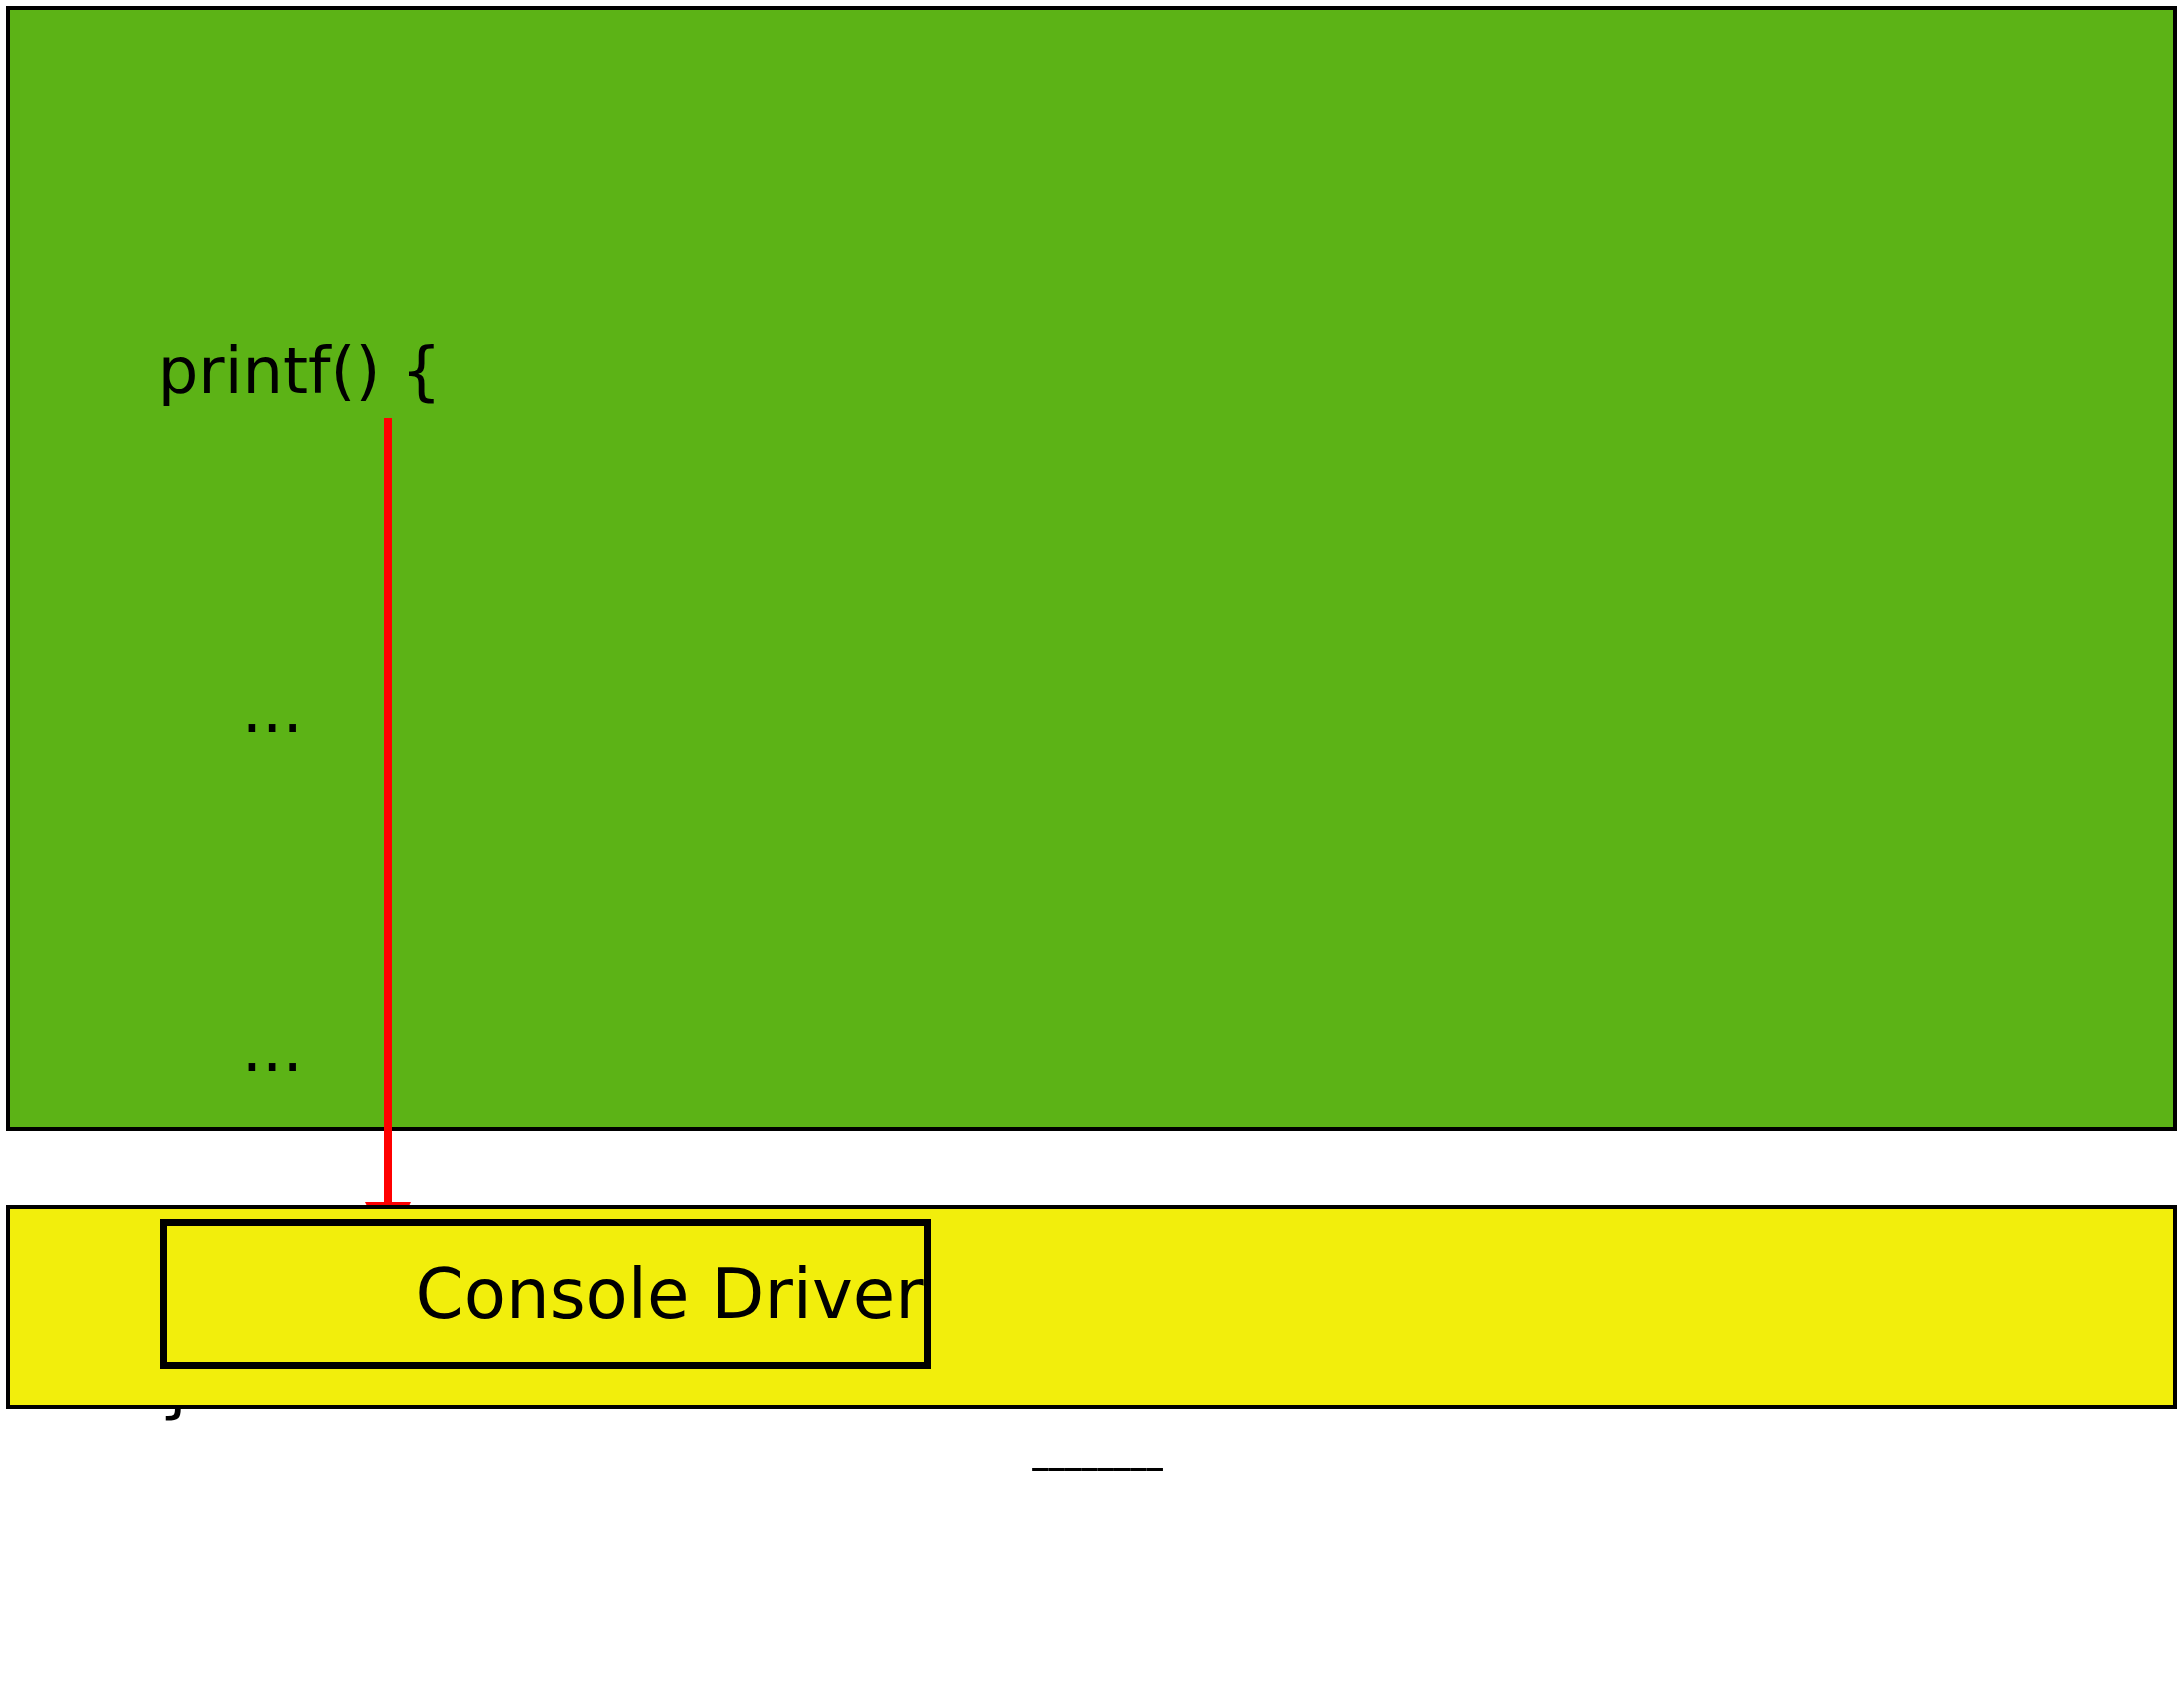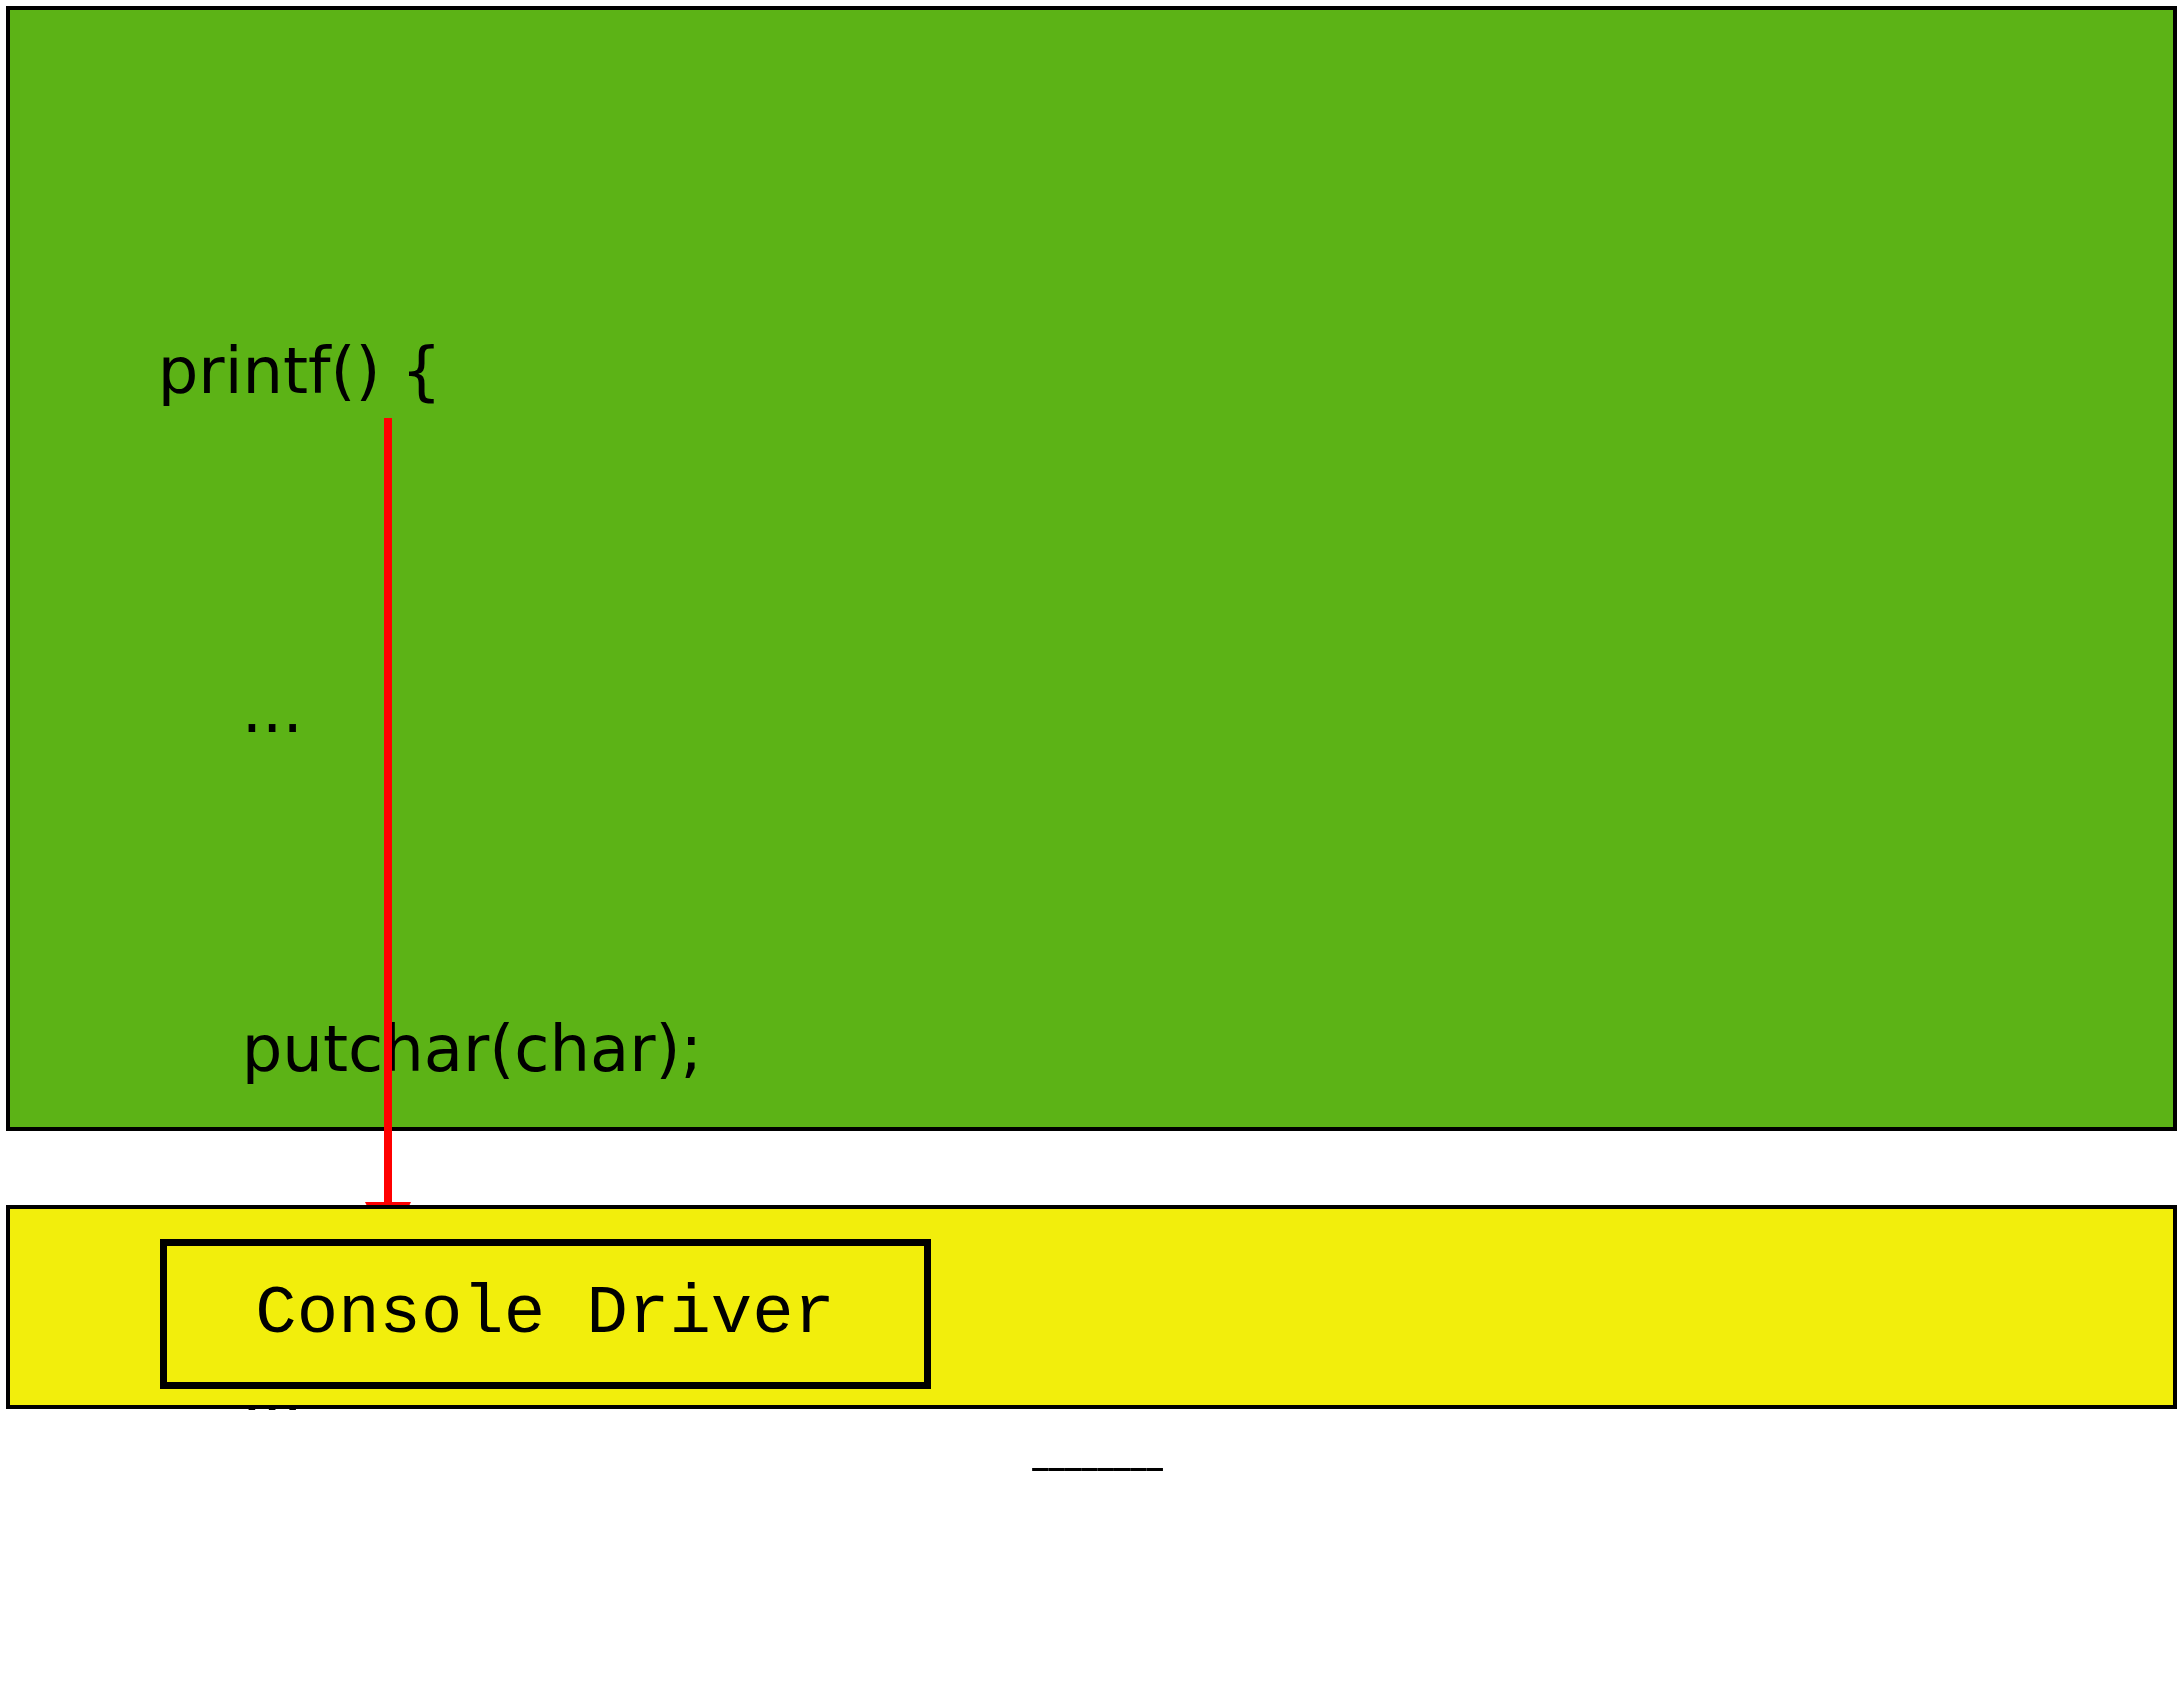--- a/index.html
+++ b/index.html
@@ -63,29 +63,28 @@
     left: 5.7px;
     top: 1205px;
     width: 2163px;
     height: 196px;
     background: var(--yellow, #F2EE0C);
     border: 4.3px solid var(--border, #000000);
   }
   .driver-box {
     position: absolute;
     left: 150px;
-    top: 30px;
+    top: 10px;
     width: 757px;
     height: 136px;
     border: 7.1px solid var(--border, #000000);
     background: var(--yellow, #F2EE0C);
     display: flex;
     align-items: center;
-    justify-content: center;
-    font-family: Liberation Mono, monospace;
+    justify-content: flex-end;
   }
   .driver-label {
     font-size: 69px;
     color: #000000;
   }
 
   
   .cpu-icon {
     position: absolute;
     left: 989px;
@@ -96,21 +95,20 @@
 </style>
 </head>
 <body>
 
 <div class="canvas">
 
   <div class="app-box">
     <div class="code">
       <div class="code-line indent-0">printf() {</div>
       <div class="code-line indent-1">...</div>
-      <div class="code-line indent-1">putchar(char);</div>
       <div class="code-line indent-1">...</div>
       <div class="code-line indent-0">}</div>
     </div>
   </div>
 
   <div class="arrow-line"></div>
   <div class="arrow-head"></div>
 
   <div class="driver-band">
     <div class="driver-box">

